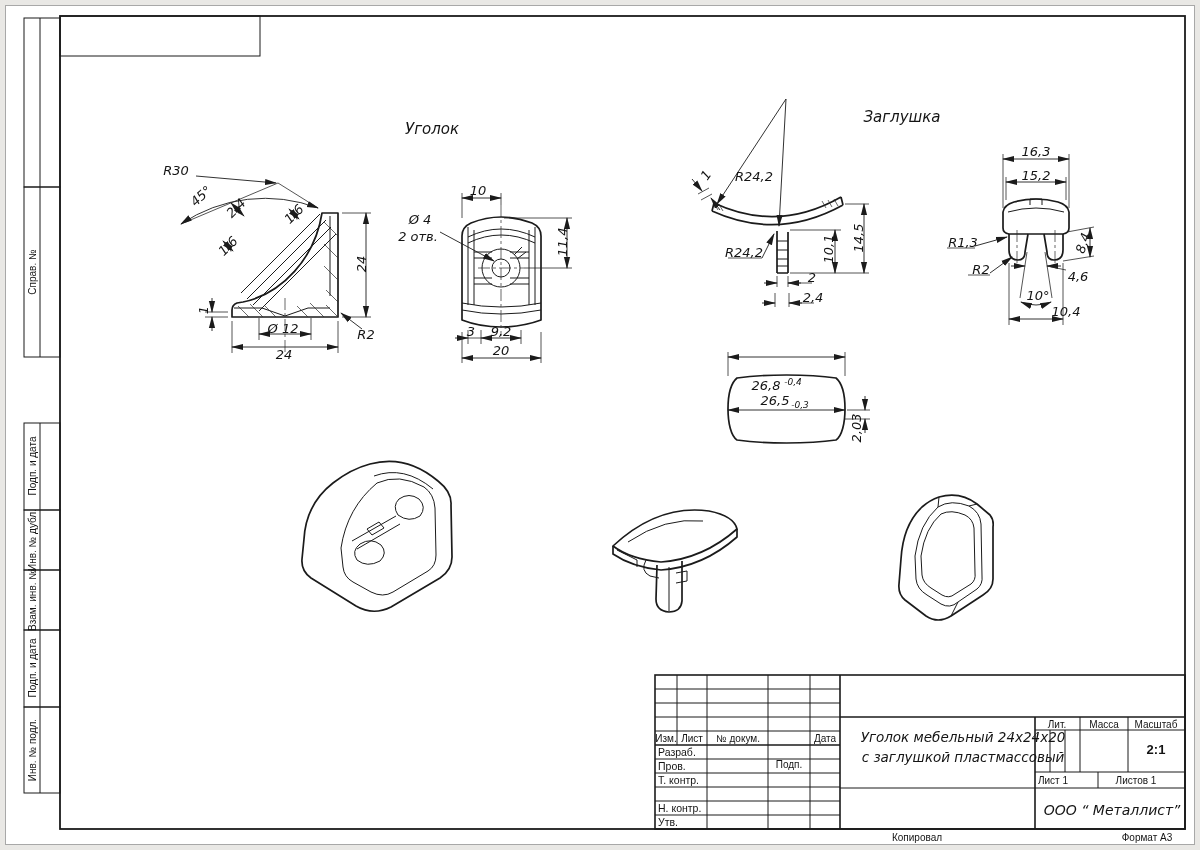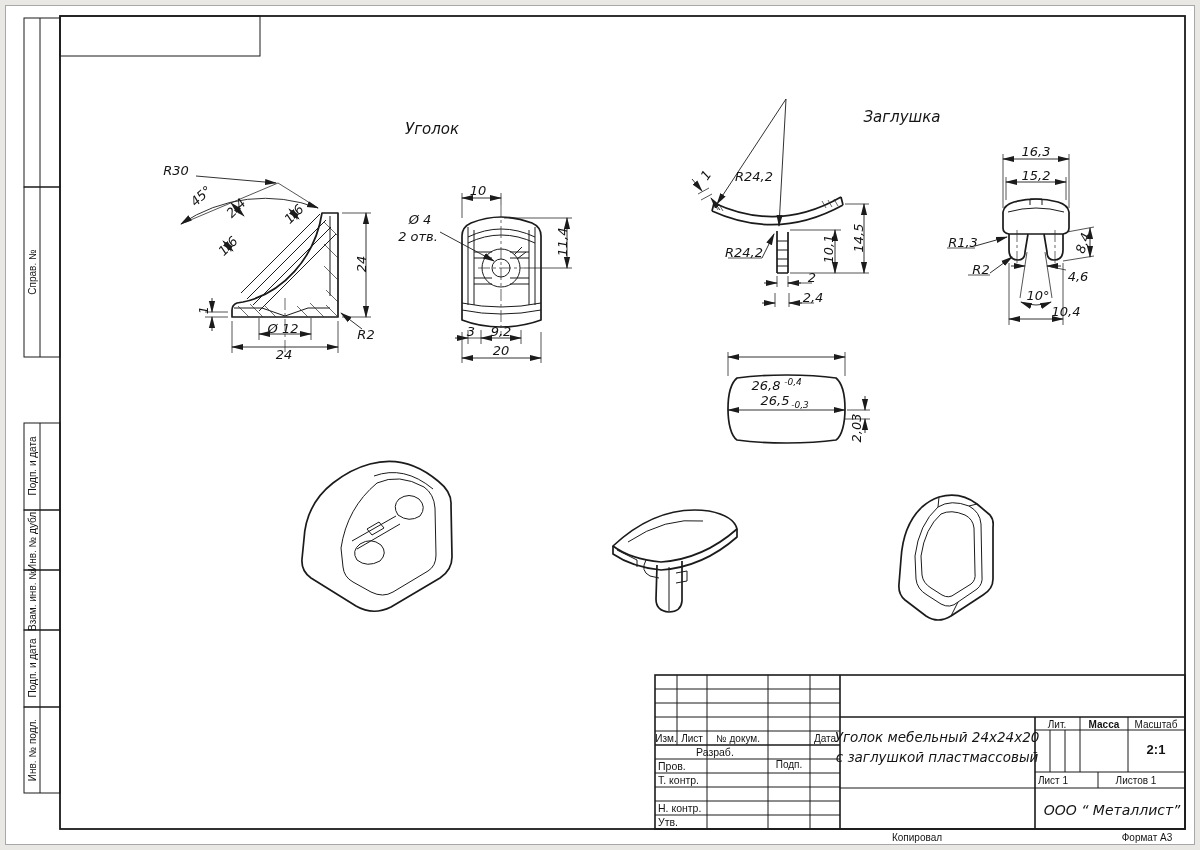--- a/index.html
+++ b/index.html
@@ -7,21 +7,21 @@
   .sheet{position:absolute;left:5px;top:5px;width:1188px;height:838px;background:#ffffff;
          border:1px solid #a8a8a8;}
   svg.board{position:absolute;left:0;top:0;width:1200px;height:850px;}
   .labels{position:absolute;left:0;top:0;width:1200px;height:841px;}
   .lbl{position:absolute;font:italic 13px "DejaVu Sans",sans-serif;color:#141414;
        white-space:nowrap;transform:translate(-50%,-50%);}
   .cap{font:italic 15px "DejaVu Sans",sans-serif;}
   .tol{font:italic 9px "DejaVu Sans",sans-serif;}
   .tb {font:10px "Liberation Sans",sans-serif;font-style:normal;}
   .tbl{font:10.5px "Liberation Sans",sans-serif;font-style:normal;transform:translate(0,-50%);}
-  .nm {font:italic 13.5px "DejaVu Sans",sans-serif;}
+  .nm {font:italic 13.5px "DejaVu Sans",sans-serif;margin-left:26px;}
   .comp{font:italic 14px "DejaVu Sans",sans-serif;}
   .scale{font:bold 13px "Liberation Sans",sans-serif;font-style:normal;}
   .vert{font:10px "Liberation Sans",sans-serif;font-style:normal;}
   
   .out{stroke:#1b1b1b;stroke-width:1.7;fill:none;stroke-linejoin:round;}
   .med{stroke:#1b1b1b;stroke-width:1;fill:none;}
   .thin{stroke:#2a2a2a;stroke-width:.8;fill:none;}
   .hat{stroke:#2a2a2a;stroke-width:.7;fill:none;}
   .cl{stroke:#2a2a2a;stroke-width:.7;fill:none;stroke-dasharray:12 3 3 3;}
   .dim{stroke:#1b1b1b;stroke-width:.9;fill:none;marker-start:url(#ar);marker-end:url(#ar);}
@@ -280,29 +280,29 @@
   <span class="lbl vert" style="left:32px;top:540px;transform:translate(-50%,-50%) rotate(-90deg);">Инв. № дубл.</span>
   <span class="lbl vert" style="left:32px;top:600px;transform:translate(-50%,-50%) rotate(-90deg);">Взам. инв. №</span>
   <span class="lbl vert" style="left:32px;top:668px;transform:translate(-50%,-50%) rotate(-90deg);">Подп. и дата</span>
   <span class="lbl vert" style="left:32px;top:750px;transform:translate(-50%,-50%) rotate(-90deg);">Инв. № подл.</span>
 
   <span class="lbl tb" style="left:666px;top:738px;">Изм.</span>
   <span class="lbl tb" style="left:692px;top:738px;">Лист</span>
   <span class="lbl tb" style="left:738px;top:738px;">№ докум.</span>
   <span class="lbl tb" style="left:789px;top:738px;margin-top:26px;">Подп.</span>
   <span class="lbl tb" style="left:825px;top:738px;">Дата</span>
-  <span class="lbl tbl" style="left:696px;top:752px;">Разраб.</span>
+  <span class="lbl tbl" style="left:658px;top:752px;">Разраб.</span>
   <span class="lbl tbl" style="left:658px;top:766px;">Пров.</span>
   <span class="lbl tbl" style="left:658px;top:780px;">Т. контр.</span>
   <span class="lbl tbl" style="left:658px;top:808px;">Н. контр.</span>
   <span class="lbl tbl" style="left:658px;top:822px;">Утв.</span>
   <span class="lbl nm" style="left:937px;top:737px;">Уголок мебельный 24х24х20</span>
   <span class="lbl nm" style="left:937px;top:757px;">с заглушкой пластмассовый</span>
   <span class="lbl tb" style="left:1057px;top:724px;">Лит.</span>
-  <span class="lbl tb" style="left:1104px;top:724px;font-weight:bold;">Масса</span>
+  <span class="lbl tb" style="left:1104px;top:724px;">Масса</span>
   <span class="lbl tb" style="left:1156px;top:724px;">Масштаб</span>
   <span class="lbl scale" style="left:1156px;top:749px;">2:1</span>
   <span class="lbl tb" style="left:1053px;top:780px;">Лист 1</span>
   <span class="lbl tb" style="left:1136px;top:780px;">Листов 1</span>
   <span class="lbl comp" style="left:1112px;top:810px;">ООО “ Металлист”</span>
   <span class="lbl tb" style="left:917px;top:837px;">Копировал</span>
   <span class="lbl tb" style="left:1147px;top:837px;">Формат А3</span>
 </div>
 
 </body></html>

